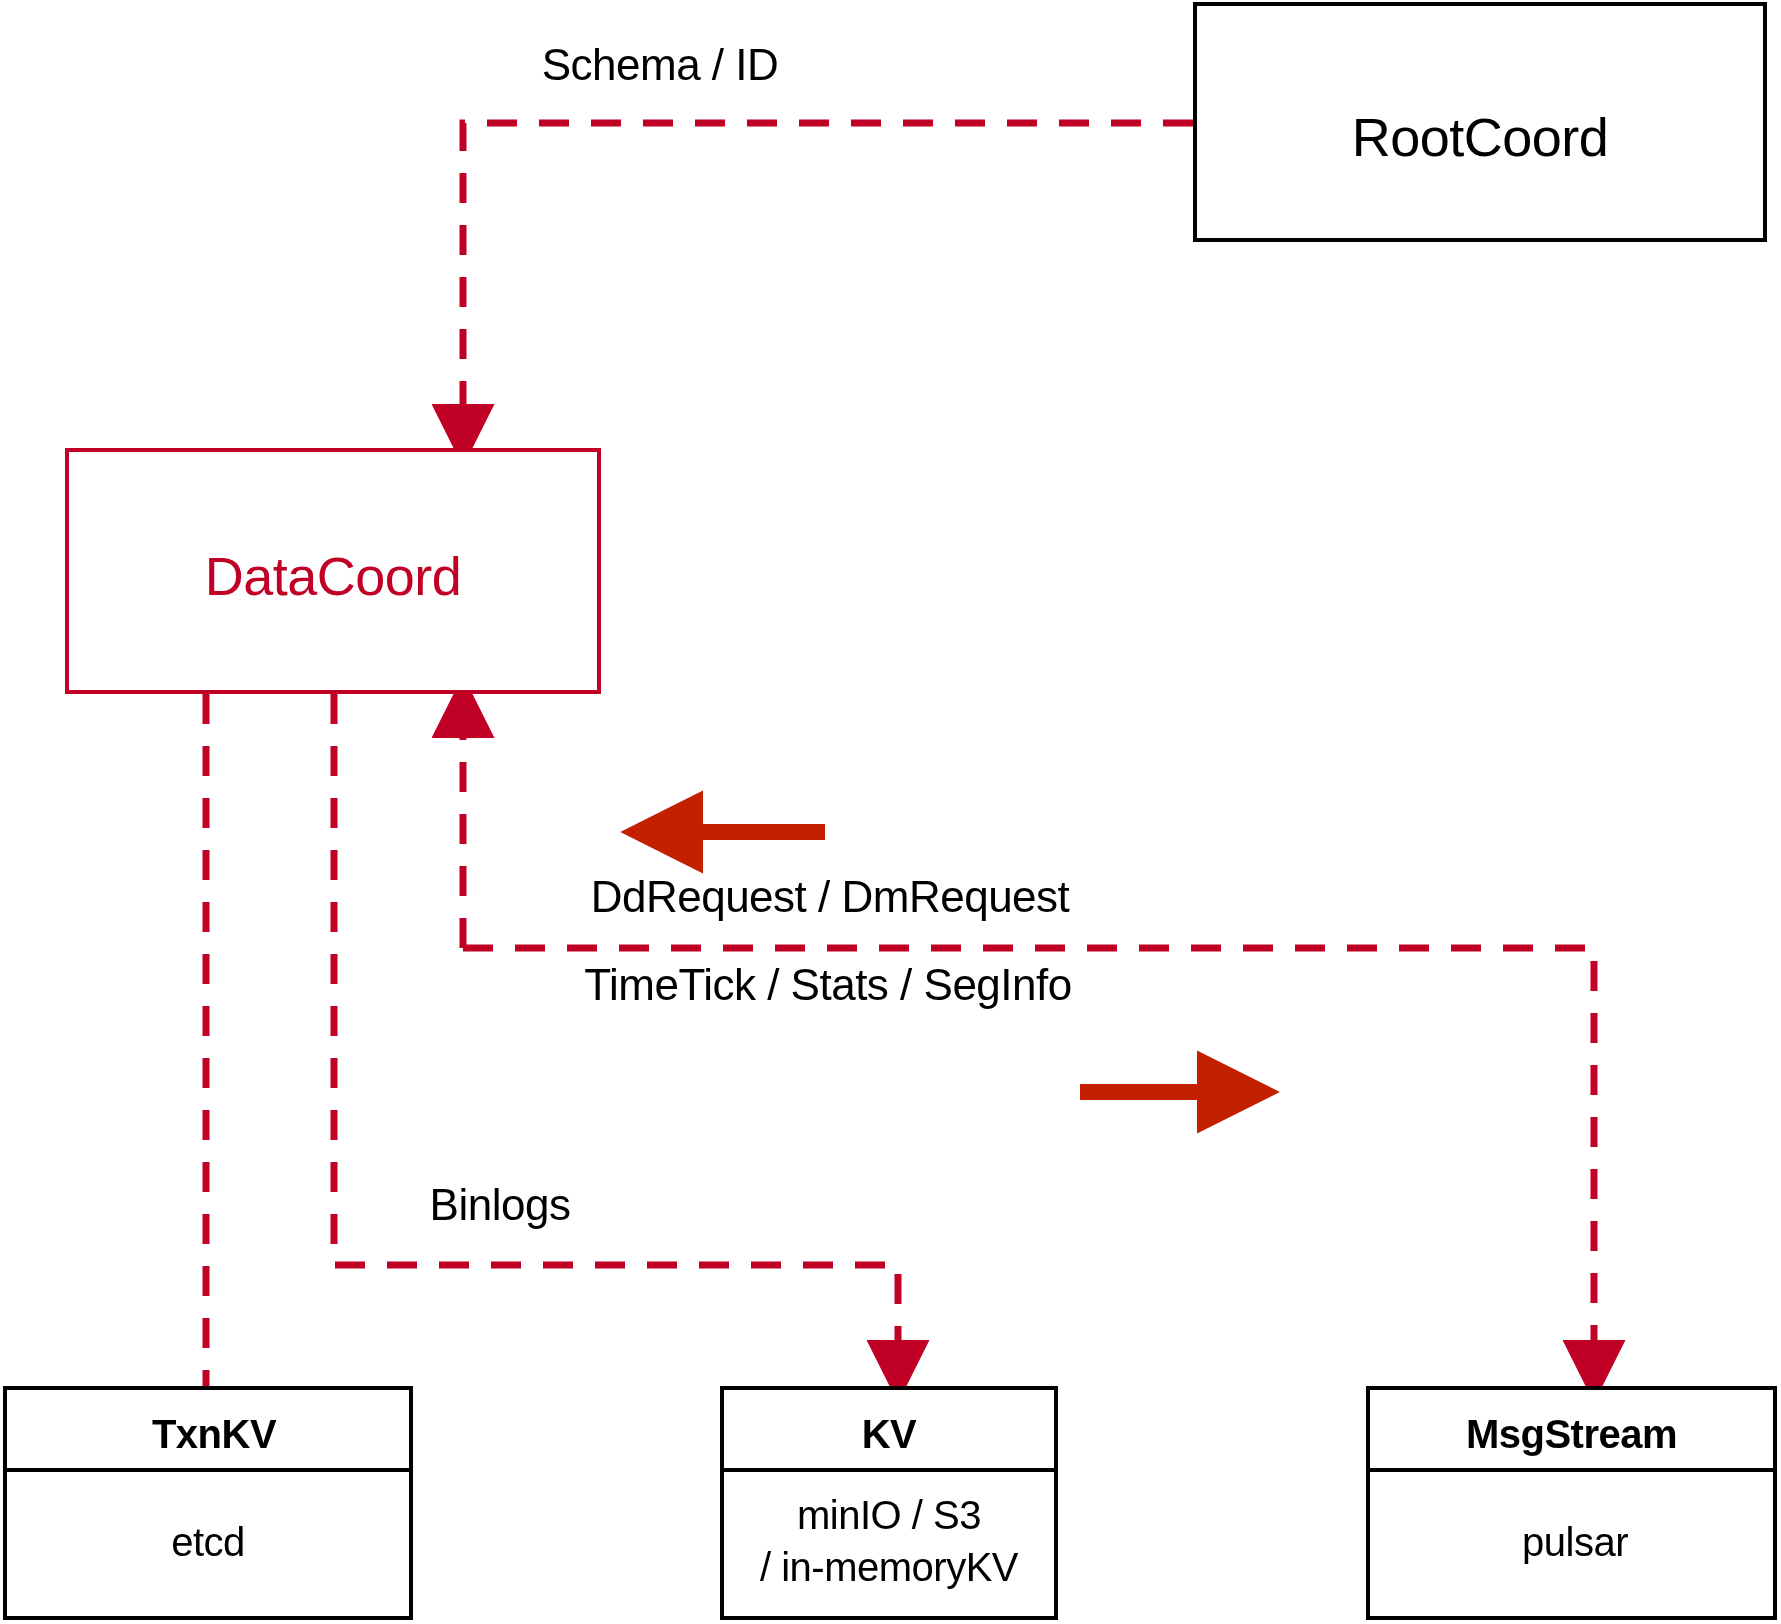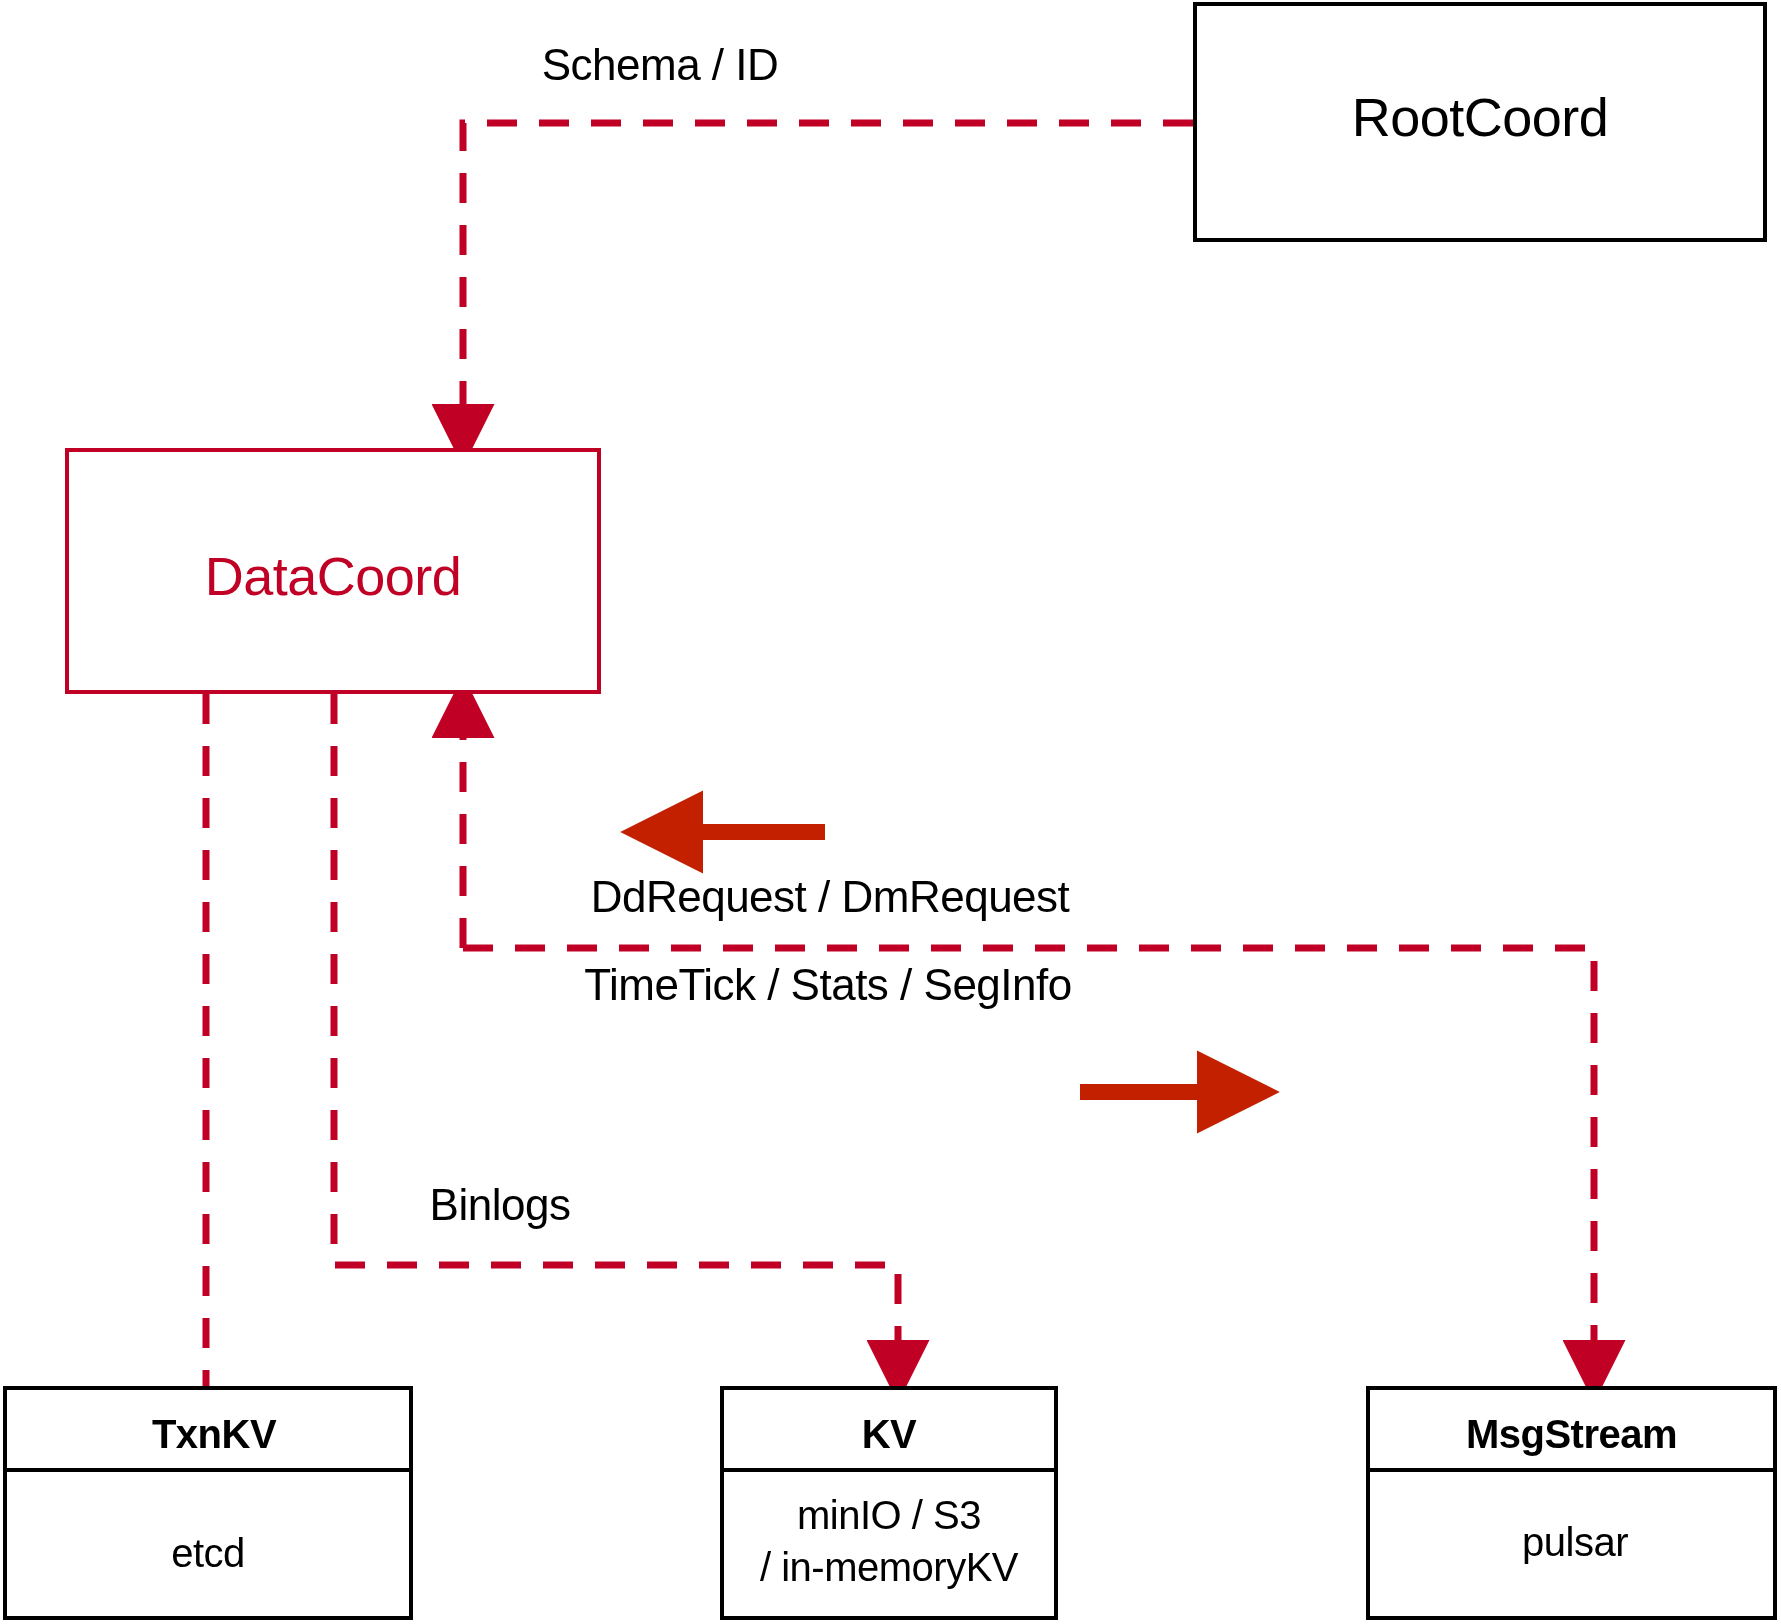--- a/index.html
+++ b/index.html
@@ -112,31 +112,31 @@
     <path d="M 206,694 L 206,1386" fill="none" stroke="#C00024" stroke-width="7" stroke-dasharray="30 22"></path>
 
     <path d="M 334,694 L 334,1265 L 898,1265 L 898,1368" fill="none" stroke="#C00024" stroke-width="7" stroke-dasharray="30 22" marker-end="url(#arrowDashRed)"></path>
 
     <path d="M 825,832 L 665,832" fill="none" stroke="#C32000" stroke-width="16" marker-end="url(#arrowSolidRed)"></path>
 
     <path d="M 1080,1092 L 1235,1092" fill="none" stroke="#C32000" stroke-width="16" marker-end="url(#arrowSolidRed)"></path>
   </svg>
 
   <div class="node black" style="left:1193px; top:2px; width:574px; height:240px;">
-    <div class="node-label node-title-plain" style="top:80px;text-align:center;">RootCoord</div>
+    <div class="node-label node-title-plain" style="top:100px;text-align:center;">RootCoord</div>
   </div>
 
   <div class="node red" style="left:65px; top:448px; width:536px; height:246px;">
     <div class="node-label node-title-red" style="top:93px;">DataCoord</div>
   </div>
 
   <div class="node black" style="left:3px; top:1386px; width:410px; height:234px;">
     <div class="node-label node-title-bold" style="top:22px;padding-left:12px;">TxnKV</div>
     <div class="divider" style="top:78px;"></div>
-    <div class="node-label node-sub" style="top:138px;">etcd</div>
+    <div class="node-label node-sub" style="top:127px;">etcd</div>
   </div>
 
   <div class="node black" style="left:720px; top:1386px; width:338px; height:234px;">
     <div class="node-label node-title-bold" style="top:22px;">KV</div>
     <div class="divider" style="top:78px;"></div>
     <div class="node-label node-sub" style="top:100px;">minIO / S3</div>
     <div class="node-label node-sub" style="top:152px;">/ in-memoryKV</div>
   </div>
 
   <div class="node black" style="left:1366px; top:1386px; width:411px; height:234px;">

